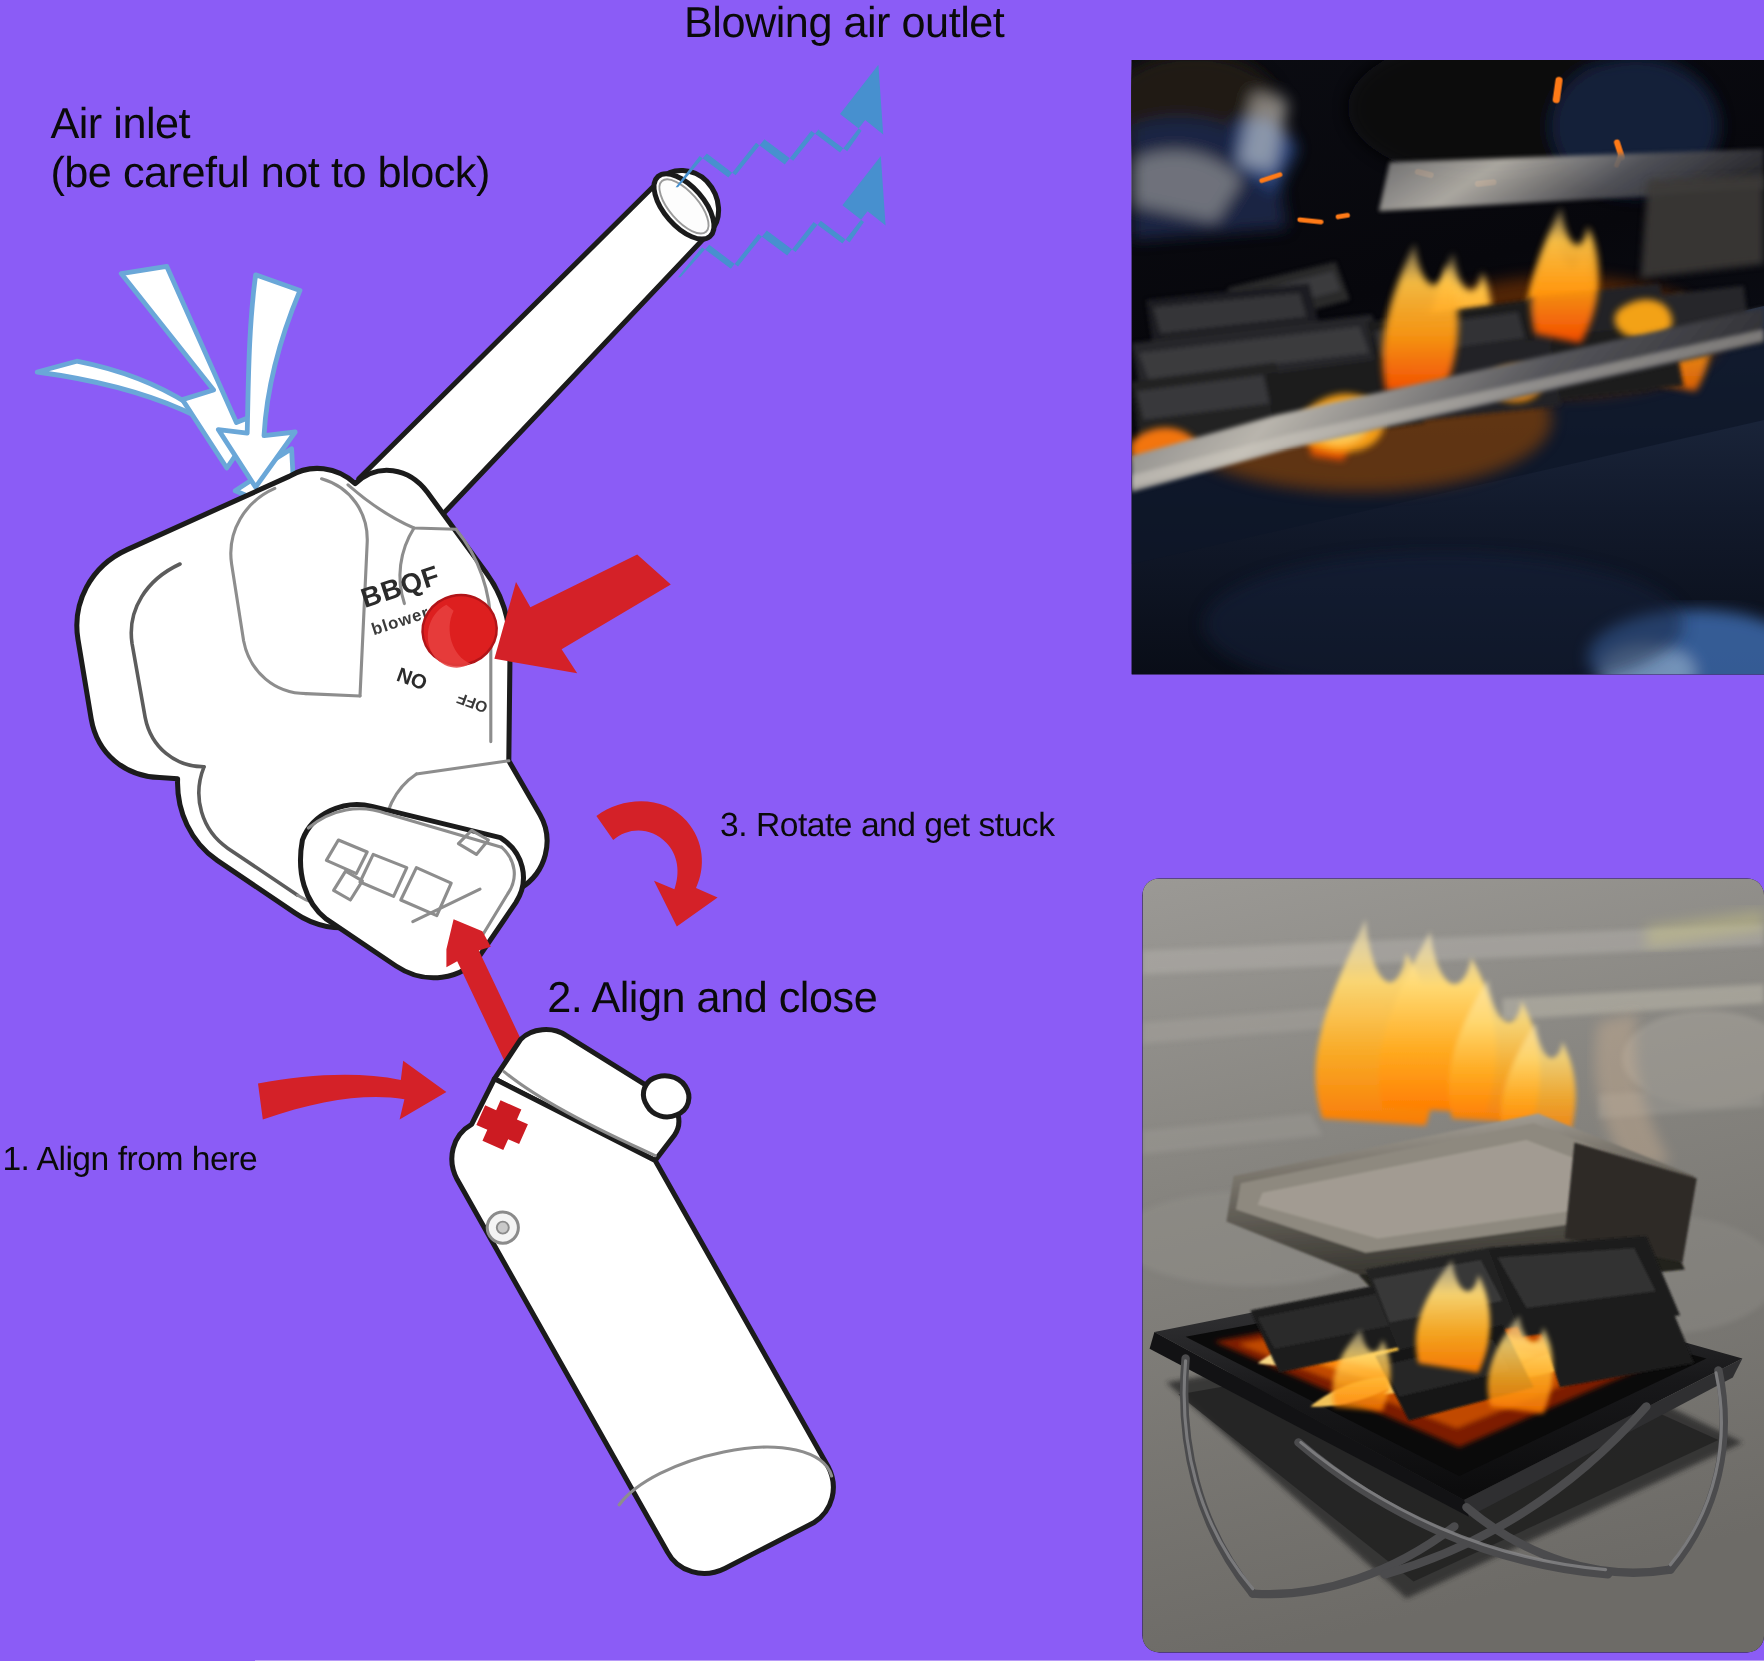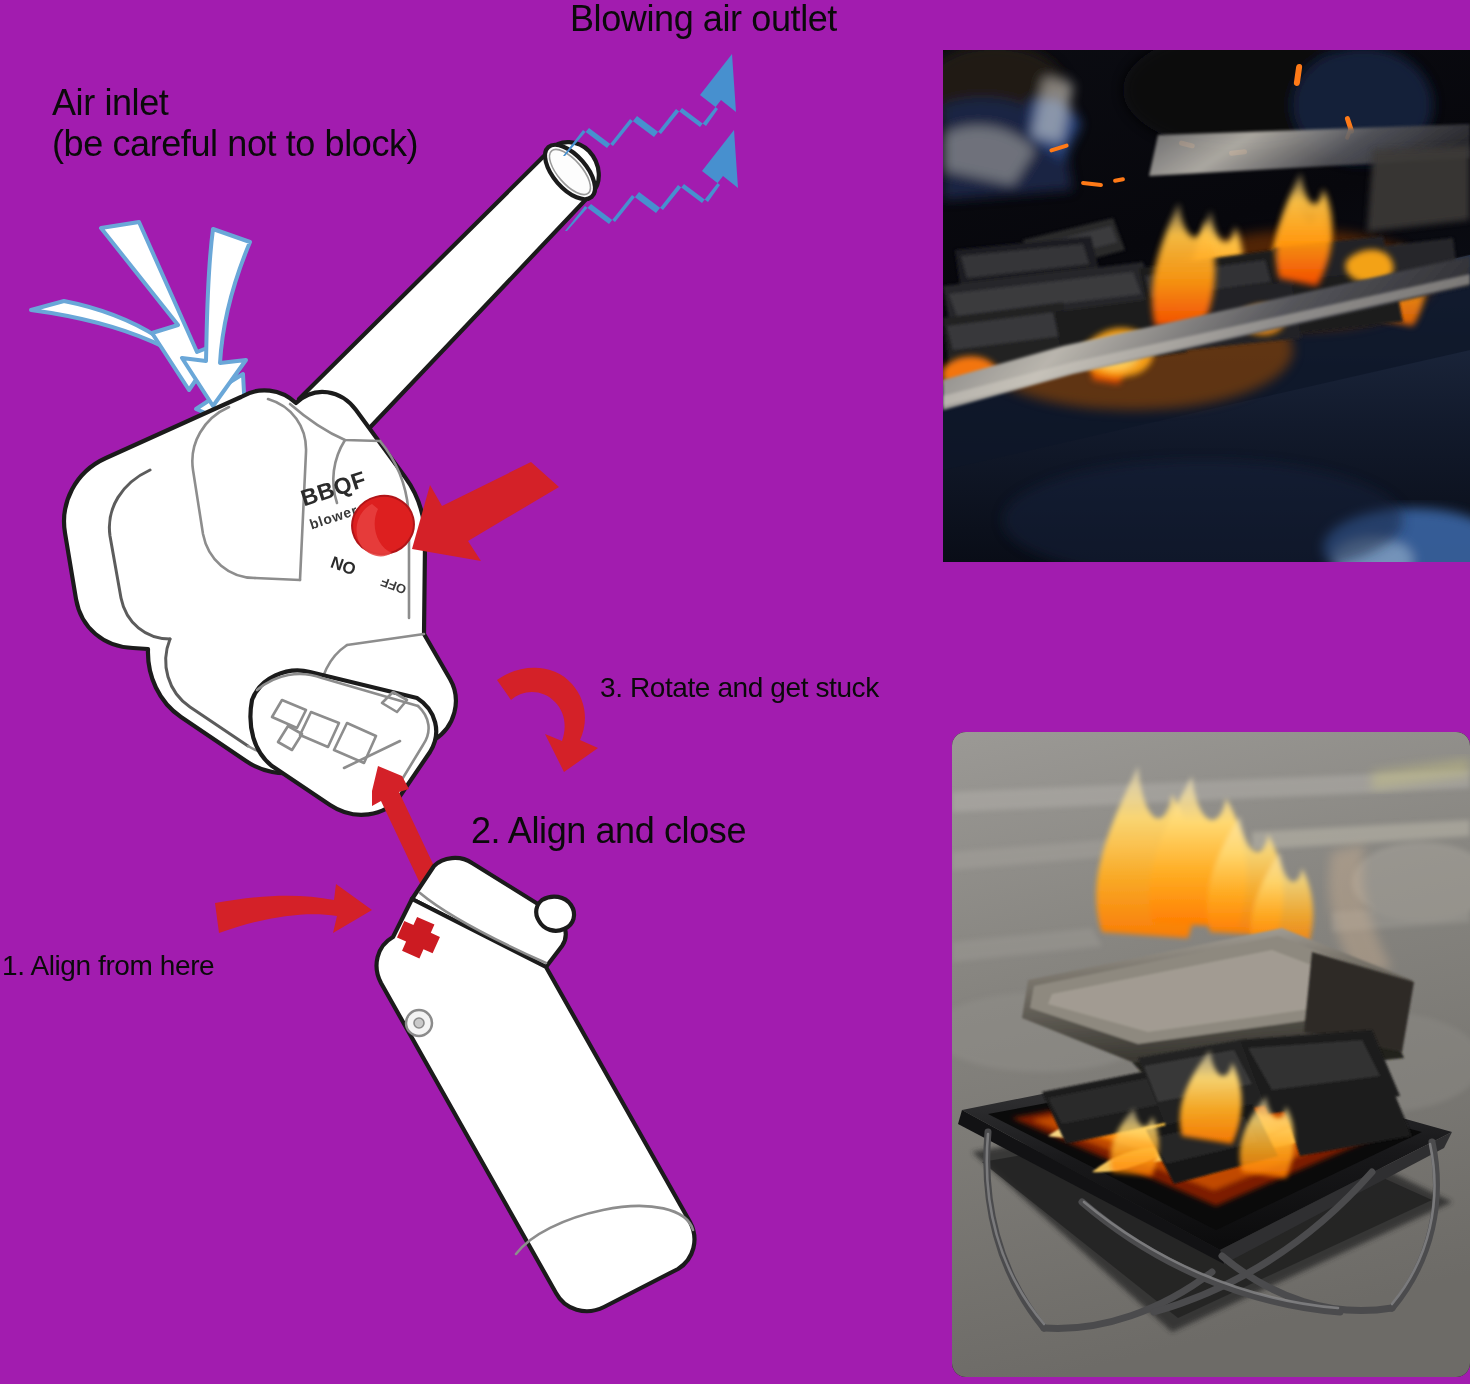--- a/index.html
+++ b/index.html
@@ -7,52 +7,51 @@
     padding: 0;
     background: #ffffff;
   }
   body {
     font-family: "Liberation Sans", sans-serif;
   }
   #page {
     position: relative;
     width: 1470px;
     height: 1384px;
-    background: #a21caf;
+    background: #8b5cf6;
     overflow: hidden;
   }
   .label {
     position: absolute;
     color: #0a0a0a;
     font-family: "Liberation Sans", sans-serif;
     font-weight: 400;
     white-space: pre;
     line-height: 1.14;
     letter-spacing: -0.4px;
   }
   #lbl-blowing {
     left: 570px;
     top: -2px;
     font-size: 36px;
   }
   #lbl-airinlet {
-    left: 52px;
+    left: 42px;
     top: 82px;
     font-size: 36px;
   }
   #lbl-step3 {
     left: 600px;
     top: 672px;
     font-size: 28px;
   }
   #lbl-step2 {
     left: 456px;
     top: 810px;
     font-size: 36px;
-    margin-left: 15px;
   }
   #lbl-step1 {
     left: 2px;
     top: 950px;
     font-size: 28px;
   }
 
   .photo {
     position: absolute;
     overflow: hidden;

